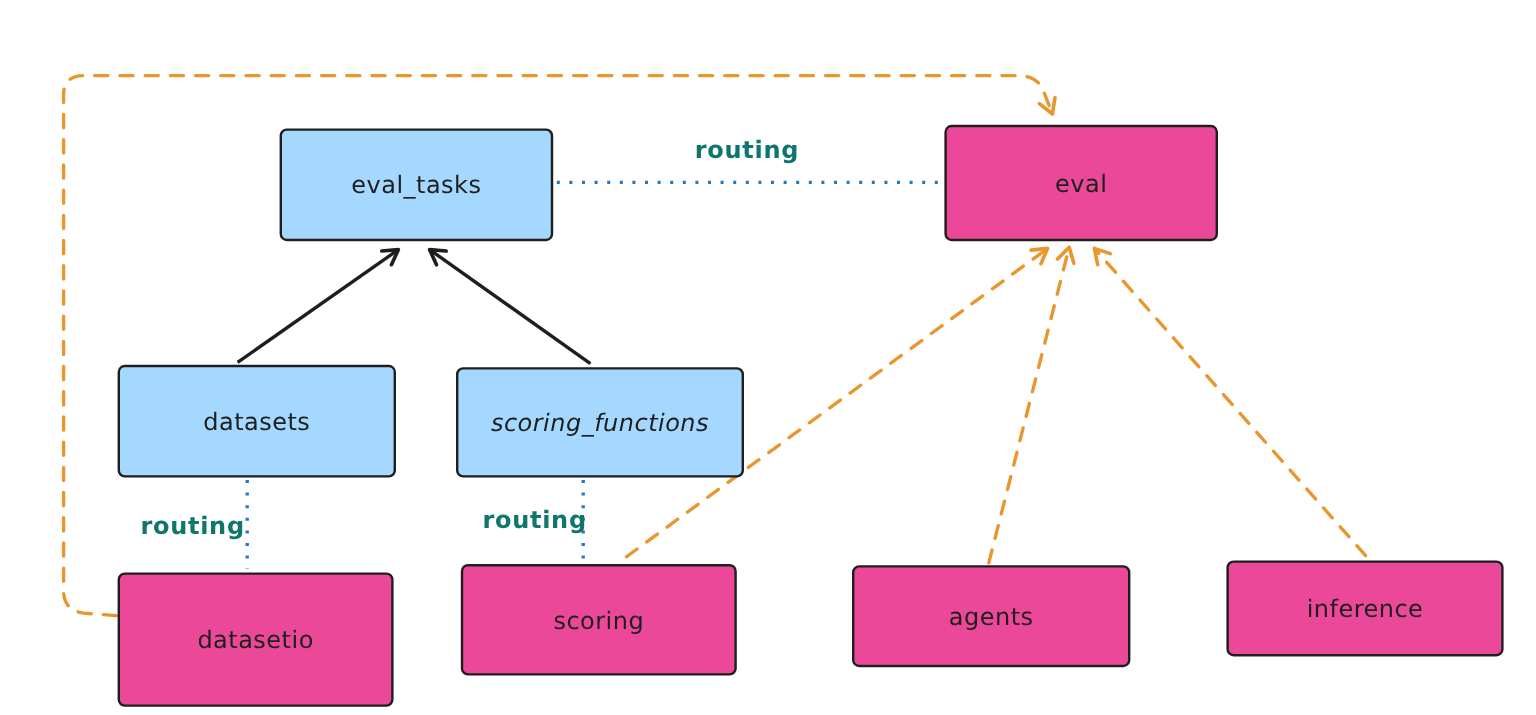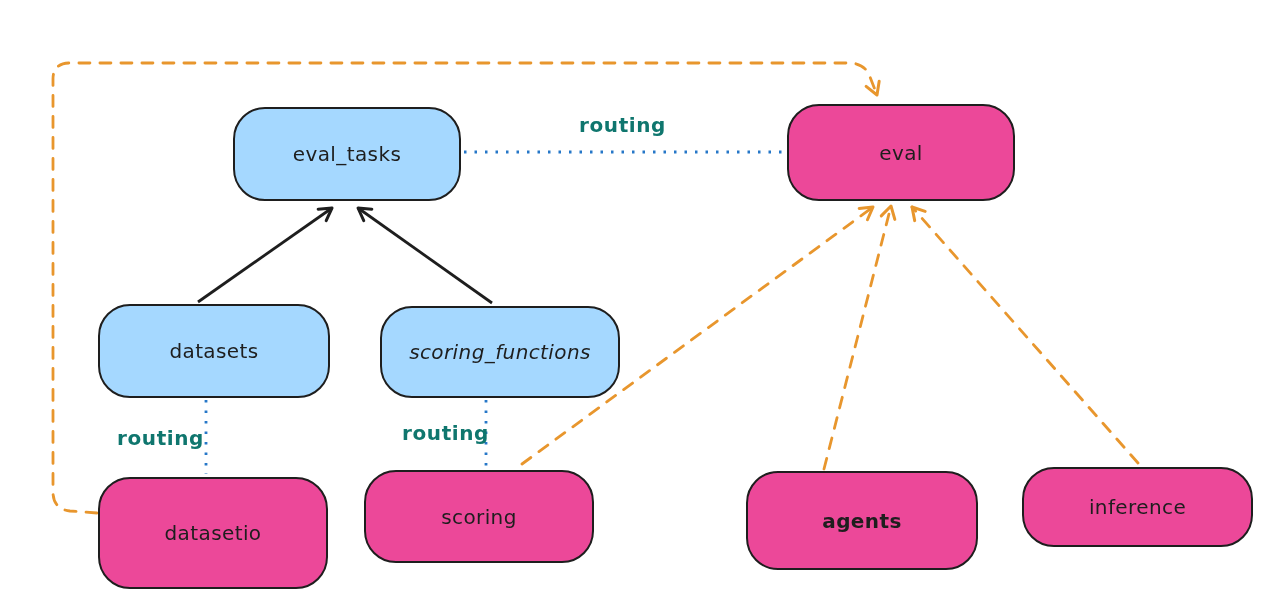--- a/index.html
+++ b/index.html
@@ -20,21 +20,21 @@
     left: 0;
     top: 0;
     width: 1280px;
     height: 596px;
     pointer-events: none;
   }
   .node {
     position: absolute;
     box-sizing: border-box;
     border: 2.5px solid #1e1e1e;
-    border-radius: 32px;
+    border-radius: 6px;
     display: flex;
     align-items: center;
     justify-content: center;
     font-size: 20px;
     color: #1e1e1e;
     letter-spacing: 0.4px;
   }
   .node.blue  { background: #a5d8ff; }
   .node.green { background: #ec4899; }
   .edge-label {
@@ -87,25 +87,25 @@
   </div>
 
   <div class="node blue" style="left:380px; top:306px; width:240px; height:92px;font-style:italic;">
     <span>scoring_functions</span>
   </div>
 
   <div class="node green" style="left:98px; top:477px; width:230px; height:112px;">
     <span>datasetio</span>
   </div>
 
-  <div class="node green" style="left:364px; top:470px; width:230px; height:93px;">
+  <div class="node green" style="left:384px; top:470px; width:230px; height:93px;">
     <span>scoring</span>
   </div>
 
-  <div class="node green" style="left:746px; top:471px; width:232px; height:99px;font-weight:bold;">
+  <div class="node green" style="left:710px; top:471px; width:232px; height:85px;">
     <span>agents</span>
   </div>
 
   <div class="node green" style="left:1022px; top:467px; width:231px; height:80px;">
     <span>inference</span>
   </div>
 
   <div class="edge-label" style="left:579px; top:113px;">routing</div>
 
   <div class="edge-label" style="left:117px; top:426px;">routing</div>

